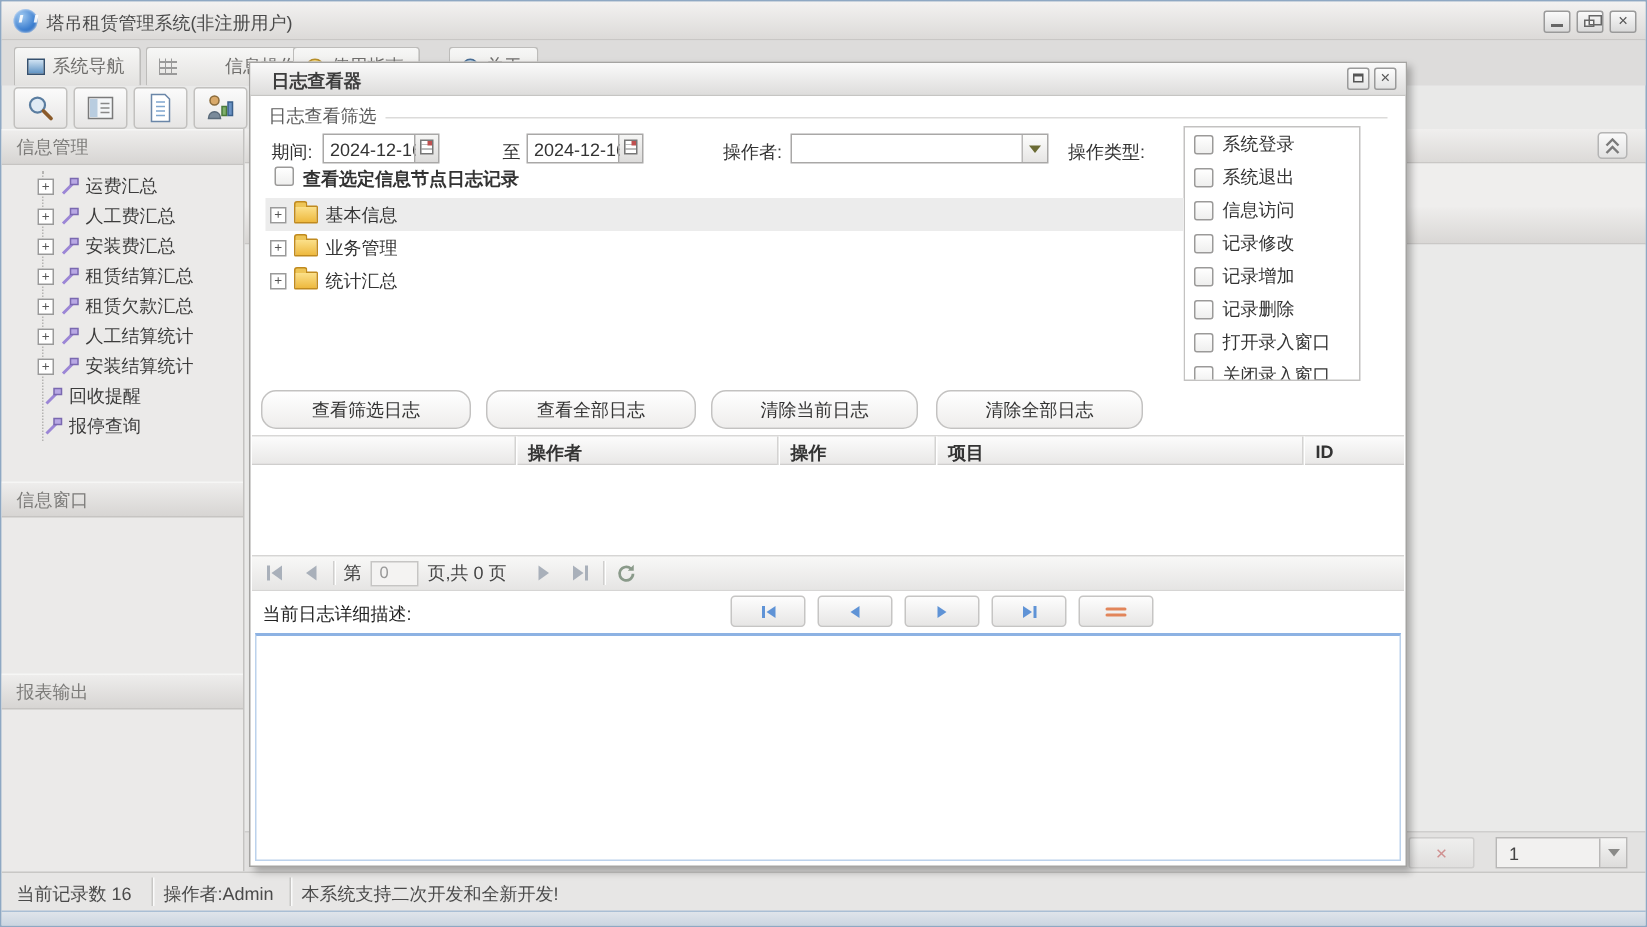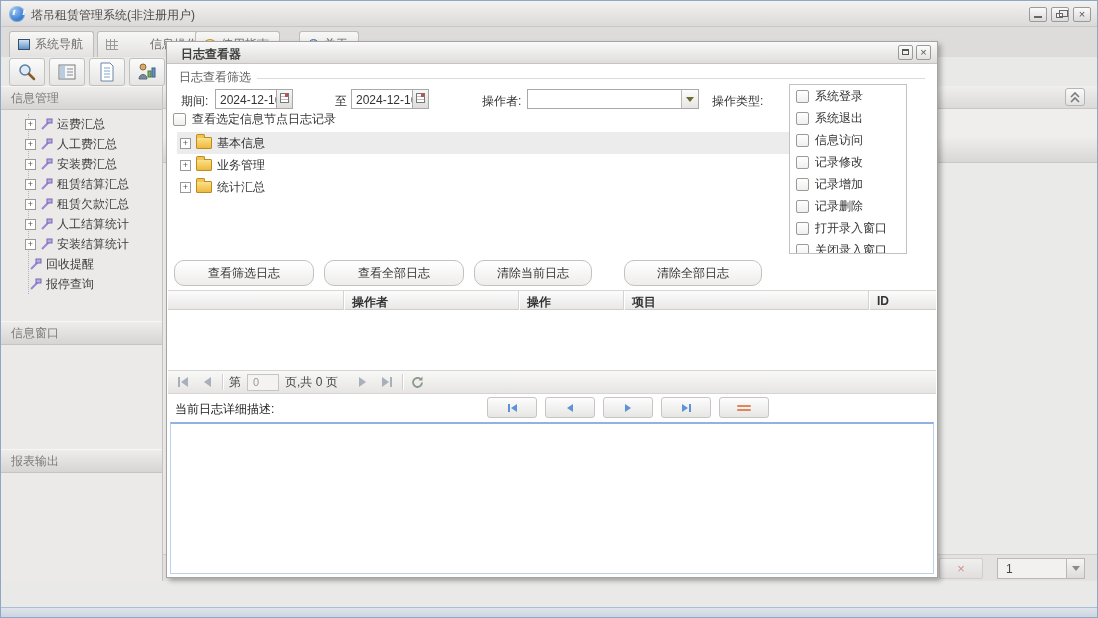--- a/index.html
+++ b/index.html
@@ -82,21 +82,21 @@
       repeating-linear-gradient(0deg,#fff 0 2px,#bbb 2px 3px); }
   .calico:after { content:""; position:absolute; right:0; top:0; width:3px; height:3px; background:#c05050; }
   .combo { position:absolute; left:360px; top:47px; width:172px; height:20px; border:1px solid #a9a8a7; background:#fff; }
   .combobtn { position:absolute; right:0; top:0; width:17px; height:18px; background:linear-gradient(#fdfdfc,#e6e5e4); border-left:1px solid #b9b8b7; display:flex; align-items:center; justify-content:center; }
   .combobtn .tri-d { border-top-color:#6b6b35; }
 
   .typelist { position:absolute; left:622px; top:42px; width:118px; height:170px; border:1px solid #c3c2c1; background:#fff; overflow:hidden; }
   .cbrow { height:22px; display:flex; align-items:center; gap:6px; padding-left:6px; }
   .cb { width:13px; height:13px; border:1px solid #9b9a99; background:linear-gradient(#fff,#efefee); border-radius:2px; flex:0 0 13px; }
 
-  .nodecheck { position:absolute; left:6px; top:69px; display:flex; align-items:center; gap:6px; }
+  .nodecheck { position:absolute; left:16px; top:69px; display:flex; align-items:flex-start; gap:6px;font-weight:bold; }
 
   .dtree { position:absolute; left:10px; top:90px; width:612px; height:124px; background:#fff; }
   .dtreerow { position:relative; height:22px; display:flex; align-items:center; gap:5px; padding-left:3px; }
   .dtreerow.sel { background:#ececec; }
   .folder { width:16px; height:12px; position:relative; background:linear-gradient(#fbe08a,#eeb93e); border:1px solid #c08a1f; border-radius:1px; flex:0 0 16px; }
   .folder:before { content:""; position:absolute; left:-1px; top:-4px; width:7px; height:3px; background:#eec557; border:1px solid #c08a1f; border-bottom:none; border-radius:2px 2px 0 0; }
   .expbox2 { width:11px; height:11px; border:1px solid #9a9a9a; background:#fff; font-size:9px; line-height:9px; text-align:center; color:#555; flex:0 0 11px; }
 
   .btnrow { position:absolute; left:0; top:216px; width:770px; height:32px; }
   .abtn { position:absolute; top:2px; height:26px; background:linear-gradient(#ffffff,#eeedec); border:1px solid #c3c2c1; border-radius:10px; text-align:center; color:#333; line-height:24px; }
@@ -295,20 +295,27 @@
           <line x1="2" y1="11" x2="9" y2="4" stroke="#9b86d6" stroke-width="2"></line>
           <rect x="7" y="1" width="5" height="4" fill="#b8a8e4" stroke="#7a68b0"></rect>
         </svg>
       <span>报停查询</span>
     </div>
 
     <div class="shead" style="top:235px;"><span>信息窗口</span></div>
     <div class="shead" style="top:363px;"><span>报表输出</span></div>
   </div>
 
+  <div class="statusbar">
+    <span class="txt" style="left:10px;">当前记录数 16</span>
+    <span class="ssep" style="left:100px;"></span>
+    <span class="txt" style="left:108px;">操作者:Admin</span>
+    <span class="ssep" style="left:192px;"></span>
+    <span class="txt" style="left:200px;">本系统支持二次开发和全新开发!</span>
+  </div>
   <div class="bottomframe"></div>
 
   <div class="dialog">
     <div class="dtitle">
       <span class="t">日志查看器</span>
       <span class="dbtns">
         <span class="dbtn">
             <span class="g-max"></span>
           </span>
         <span class="dbtn">
@@ -399,21 +406,21 @@
       <div class="dtreerow">
         <span class="expbox2">+</span>
         <span class="folder"></span>
         <span>统计汇总</span>
       </div>
     </div>
 
     <div class="btnrow">
       <div class="abtn" style="left:7px;width:140px;">查看筛选日志</div>
       <div class="abtn" style="left:157px;width:140px;">查看全部日志</div>
-      <div class="abtn" style="left:307px;width:118px;">清除当前日志</div>
+      <div class="abtn" style="left:307px;width:138px;">清除当前日志</div>
       <div class="abtn" style="left:457px;width:138px;">清除全部日志</div>
     </div>
 
     <div class="gridhdr">
       <span class="gcol" style="left:16px;margin-top:40px;">时间</span>
       <span class="gsep" style="left:175px;"></span>
       <span class="gcol" style="left:184px;">操作者</span>
       <span class="gsep" style="left:350px;"></span>
       <span class="gcol" style="left:359px;">操作</span>
       <span class="gsep" style="left:455px;"></span>

